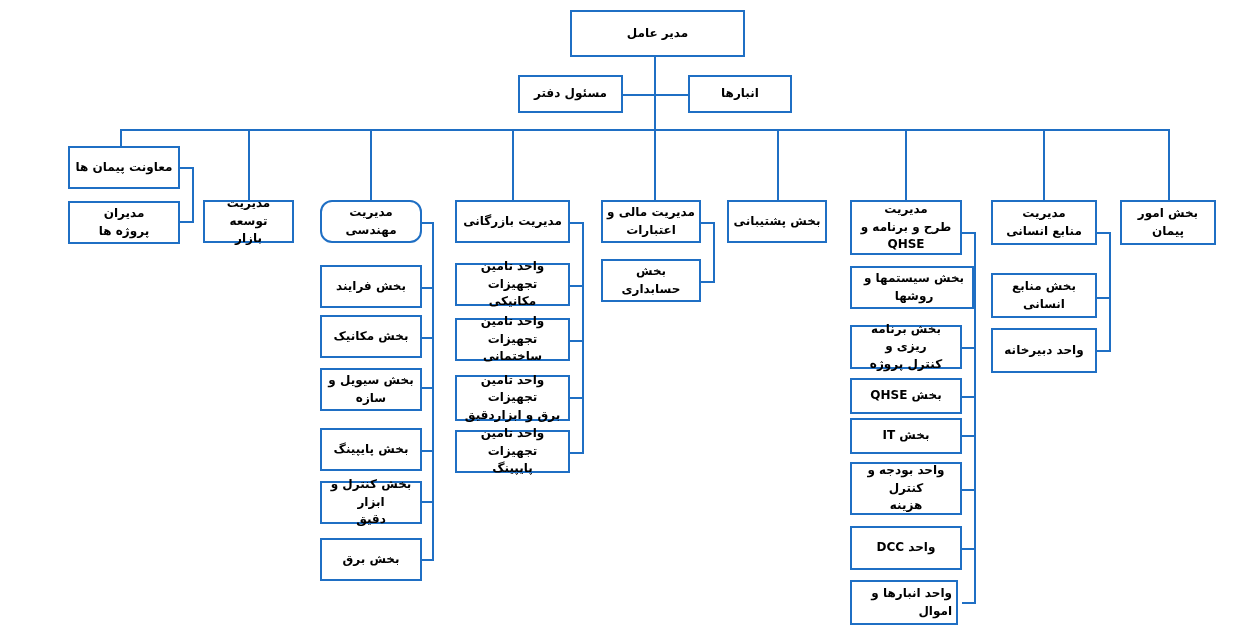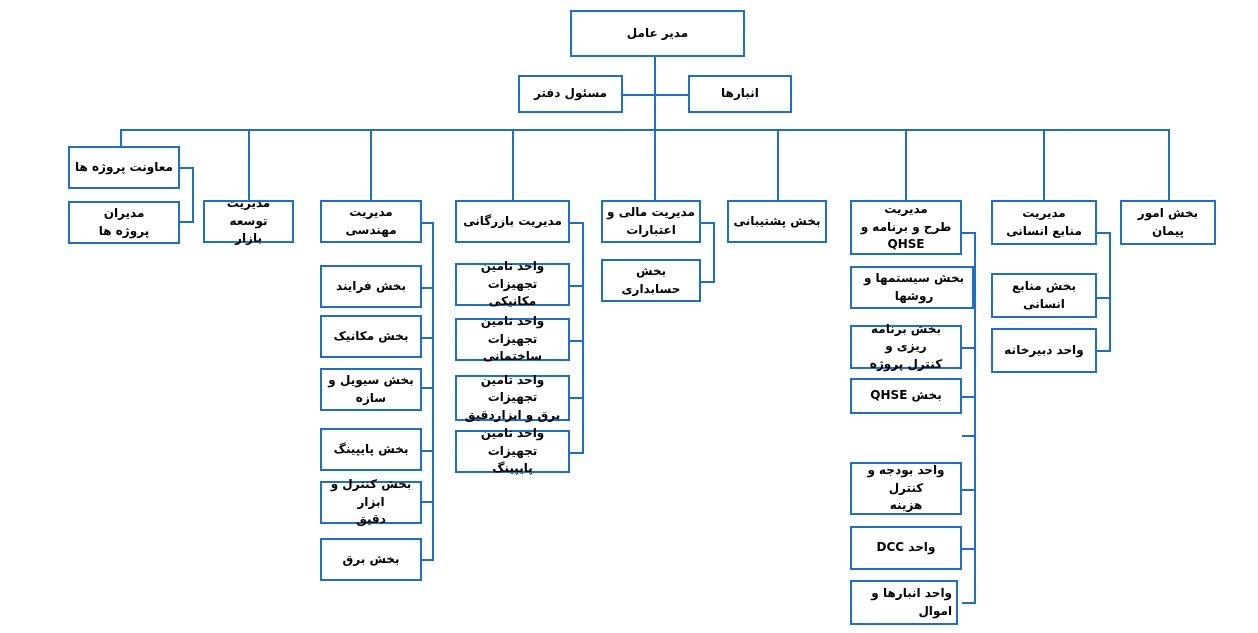--- a/index.html
+++ b/index.html
@@ -103,32 +103,32 @@
 
   <div class="node" style="left: 518px; top: 75px; width: 105px; height: 38px; border-color: rgb(31, 111, 196);">
     <span>مسئول دفتر</span>
   </div>
 
   <div class="node" style="left: 688px; top: 75px; width: 104px; height: 38px; border-color: rgb(31, 111, 196);">
     <span>انبارها</span>
   </div>
 
   <div class="node" style="left: 68px; top: 146px; width: 112px; height: 43px; border-color: rgb(31, 111, 196);">
-    <span>معاونت پروژه ها</span>
+    <span>معاونت پیمان ها</span>
   </div>
 
   <div class="node" style="left: 68px; top: 201px; width: 112px; height: 43px; border-color: rgb(31, 111, 196);">
     <span>مدیران<br>پروژه ها</span>
   </div>
 
   <div class="node" style="left: 203px; top: 200px; width: 91px; height: 43px; border-color: rgb(31, 111, 196);">
     <span>مدیریت توسعه<br>بازار</span>
   </div>
 
-  <div class="node" style="left: 320px; top: 200px; width: 102px; height: 43px; border-color: rgb(31, 111, 196);">
+  <div class="node" style="left: 320px; top: 200px; width: 102px; height: 43px; border-color: rgb(31, 111, 196); border-radius: 12px;">
     <span>مدیریت مهندسی</span>
   </div>
   <div class="node" style="left: 320px; top: 265px; width: 102px; height: 43px; border-color: rgb(31, 111, 196);">
     <span>بخش فرایند</span>
   </div>
   <div class="node" style="left: 320px; top: 315px; width: 102px; height: 43px; border-color: rgb(31, 111, 196);">
     <span>بخش مکانیک</span>
   </div>
   <div class="node" style="left: 320px; top: 368px; width: 102px; height: 43px; border-color: rgb(31, 111, 196);">
     <span>بخش سیویل و<br>سازه</span>
@@ -175,20 +175,23 @@
   </div>
   <div class="node" style="left: 850px; top: 266px; width: 124px; height: 43px; border-color: rgb(31, 111, 196); padding-left: 8px;">
     <span>بخش سیستمها و<br>روشها</span>
   </div>
   <div class="node" style="left: 850px; top: 325px; width: 112px; height: 44px; border-color: rgb(31, 111, 196);">
     <span>بخش برنامه ریزی و<br>کنترل پروژه</span>
   </div>
   <div class="node" style="left: 850px; top: 378px; width: 112px; height: 36px; border-color: rgb(31, 111, 196);">
     <span>بخش QHSE</span>
   </div>
+  <div class="node" style="left: 850px; top: 418px; width: 112px; height: 36px; border-color: rgb(31, 111, 196);">
+    <span>بخش IT</span>
+  </div>
   <div class="node" style="left: 850px; top: 462px; width: 112px; height: 53px; border-color: rgb(31, 111, 196);">
     <span>واحد بودجه و کنترل<br>هزینه</span>
   </div>
   <div class="node" style="left: 850px; top: 526px; width: 112px; height: 44px; border-color: rgb(31, 111, 196);">
     <span>واحد DCC</span>
   </div>
   <div class="node" style="left: 850px; top: 580px; width: 108px; height: 45px; border-color: rgb(31, 111, 196); text-align: right;">
     <span>واحد انبارها و اموال</span>
   </div>
 

